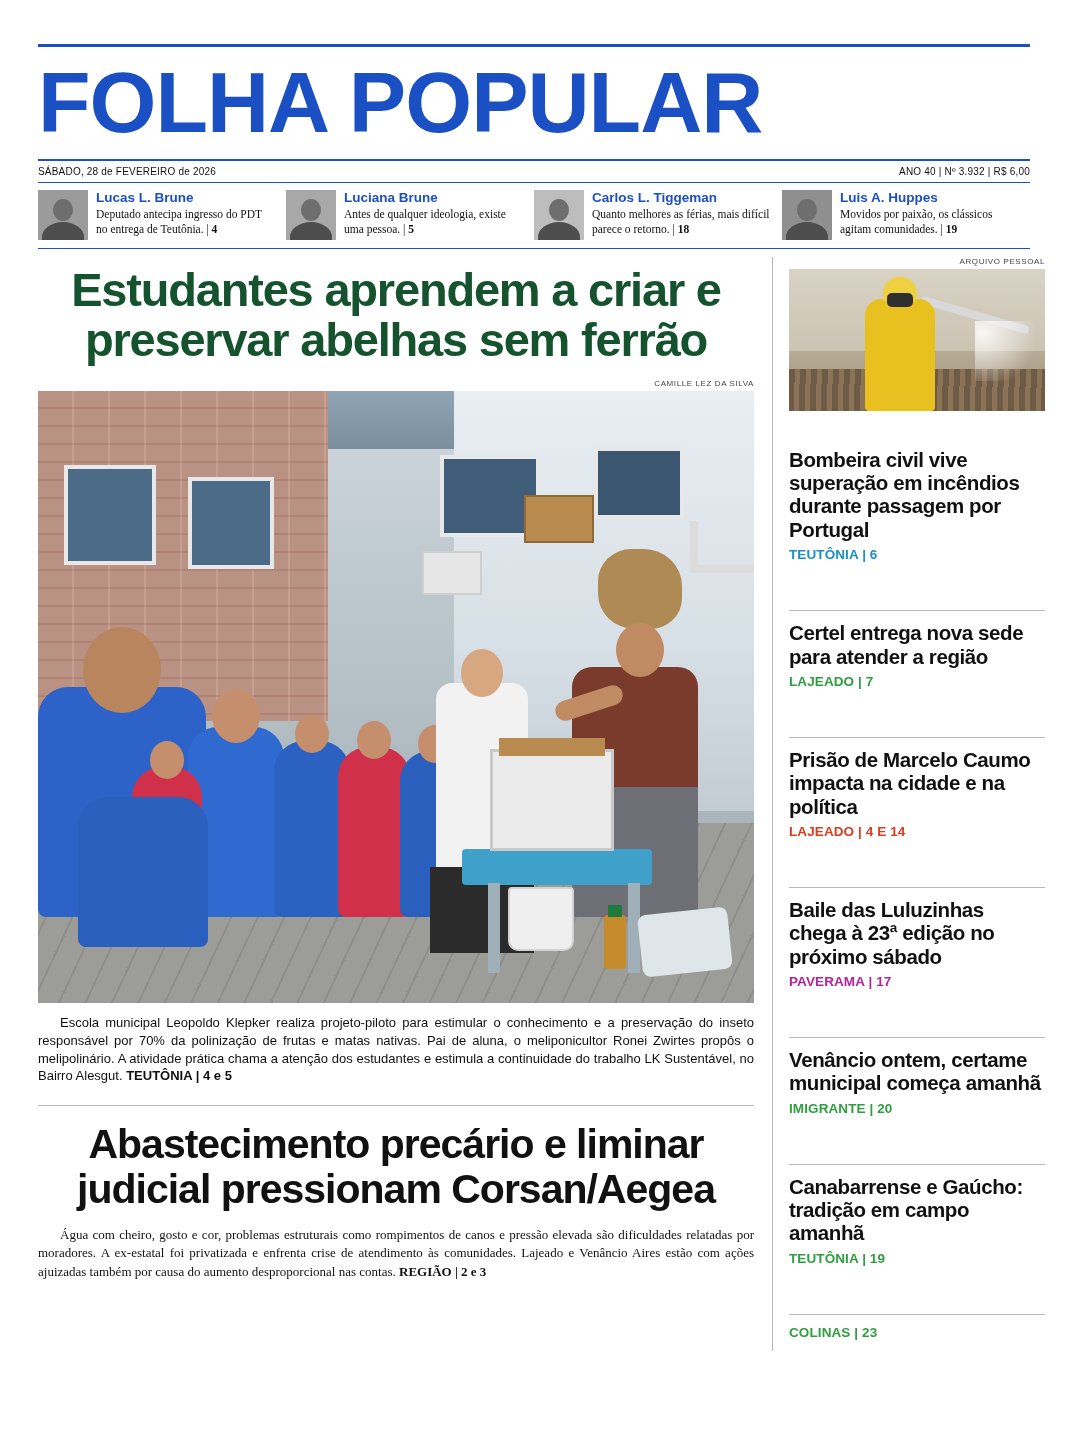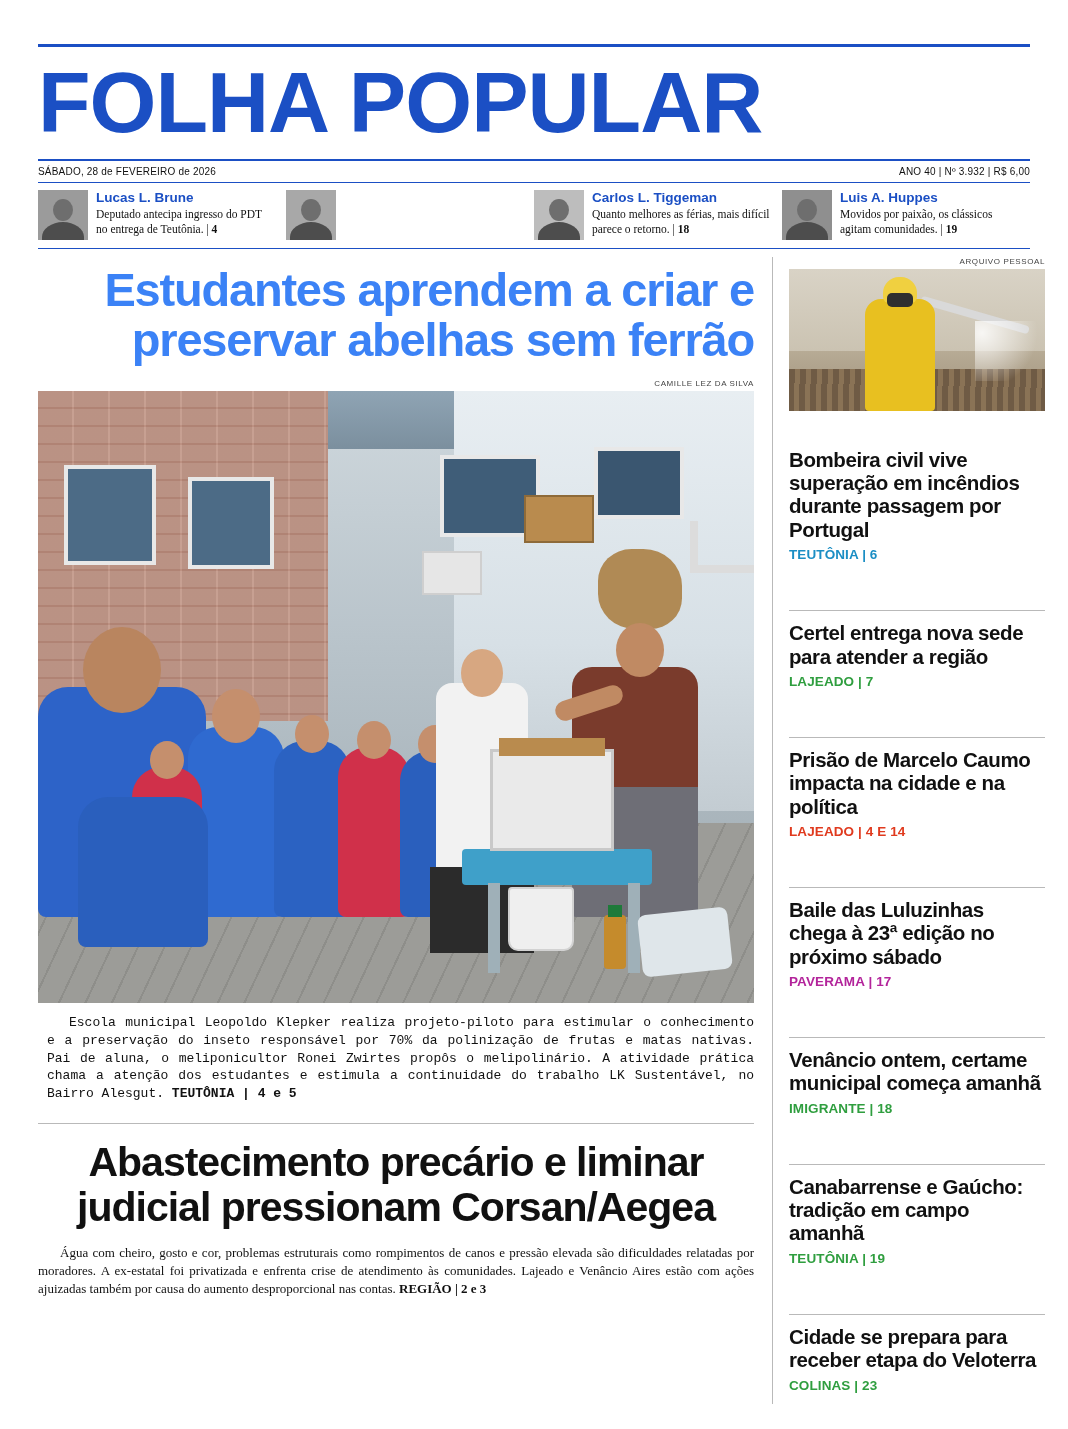--- a/index.html
+++ b/index.html
@@ -131,23 +131,23 @@
     width: 256px;
     border-left: 1px solid #b9b9b9;
     padding-left: 16px;
   }
 
   .lead-headline {
     font-size: 47px;
     font-weight: bold;
     line-height: 1.07;
     letter-spacing: -1.2px;
-    text-align: right;
+    text-align: center;
     margin: 8px 0 14px 0;
-    color: #3b82f6;
+    color: #14532d;
   }
 
   .credit {
     text-align: right;
     font-size: 8px;
     letter-spacing: .6px;
     color: #444;
     margin-bottom: 3px;
     text-transform: uppercase;
   }
@@ -258,25 +258,25 @@
     position:absolute; left:566px; bottom:34px; width:22px; height:54px;
     background:#c58b2c; border-radius:4px;
   }
   .bottle .cap{position:absolute; left:4px; top:-10px; width:14px; height:12px; background:#1e7a3a;}
   .bag{
     position:absolute; right:24px; bottom:30px; width:90px; height:62px;
     background:#dfe6ea; border-radius:8px; transform:rotate(-6deg);
   }
 
   .lead-caption {
-    font-family: Liberation Mono, monospace;
+    font-family: Liberation Sans, sans-serif;
     font-size: 13px;
     line-height: 1.36;
     text-align: justify;
-    margin: 11px 0 0 9px;
+    margin: 11px 0 0 0;
     color: #111;
   }
   .lead-caption .indent { display:inline-block; width: 22px; }
   .lead-caption b { font-weight: bold; }
 
   .sep-rule {
     height: 1px;
     background: #b9b9b9;
     margin: 20px 0 16px 0;
   }
@@ -394,20 +394,24 @@
       <div class="col-text">
         <div class="col-name">Lucas L. Brune</div>
         <div class="col-desc"><span>Deputado antecipa ingresso do PDT no entrega de Teutônia. | </span><b>4</b></div>
       </div>
     </div>
 
     <div class="columnist">
       <div class="col-photo v2">
         <div class="head"></div>
           <div class="body"></div>
+      </div>
+      <div class="col-text">
+        <div class="col-name">Luciana Brune</div>
+        <div class="col-desc"><span>Antes de qualquer ideologia, existe uma pessoa. | </span><b>5</b></div>
       </div>
     </div>
 
     <div class="columnist">
       <div class="col-photo v3">
         <div class="head"></div>
           <div class="body"></div>
       </div>
       <div class="col-text">
         <div class="col-name">Carlos L. Tiggeman</div>
@@ -541,30 +545,29 @@
         <div class="rail-tag" style="color:#e03a1e;">LAJEADO | 4 E 14</div>
       </div>
 
       <div class="rail-item">
         <div class="rail-title">Baile das Luluzinhas chega à 23ª edição no próximo sábado</div>
         <div class="rail-tag" style="color:#b3249b;">PAVERAMA | 17</div>
       </div>
 
       <div class="rail-item">
         <div class="rail-title">Venâncio ontem, certame municipal começa amanhã</div>
-        <div class="rail-tag" style="color:#2f9e3f;">IMIGRANTE | 18</div>
+        <div class="rail-tag" style="color:#2f9e3f;">IMIGRANTE | 20</div>
       </div>
 
       <div class="rail-item">
         <div class="rail-title">Canabarrense e Gaúcho: tradição em campo amanhã</div>
         <div class="rail-tag" style="color:#2f9e3f;">TEUTÔNIA | 19</div>
       </div>
 
       <div class="rail-item">
-        <div class="rail-title">Cidade se prepara para receber etapa do Veloterra</div>
         <div class="rail-tag" style="color:#2f9e3f;">COLINAS | 23</div>
       </div>
 
     </div>
 
   </div>
 
 </div>
 
 </body></html>

